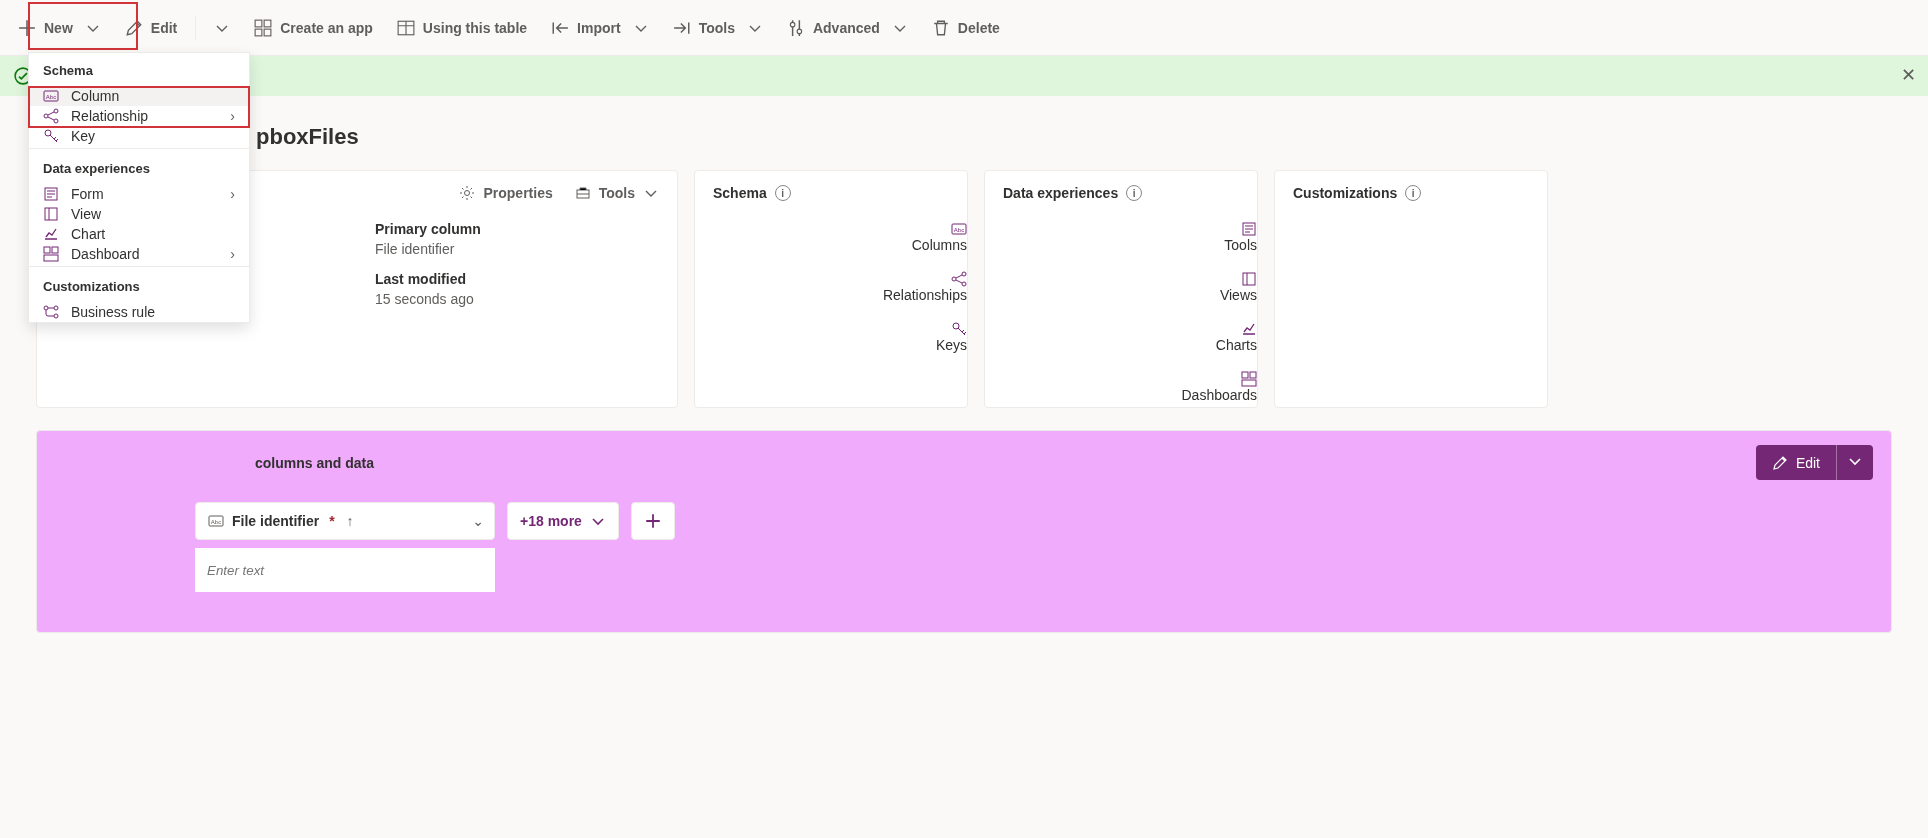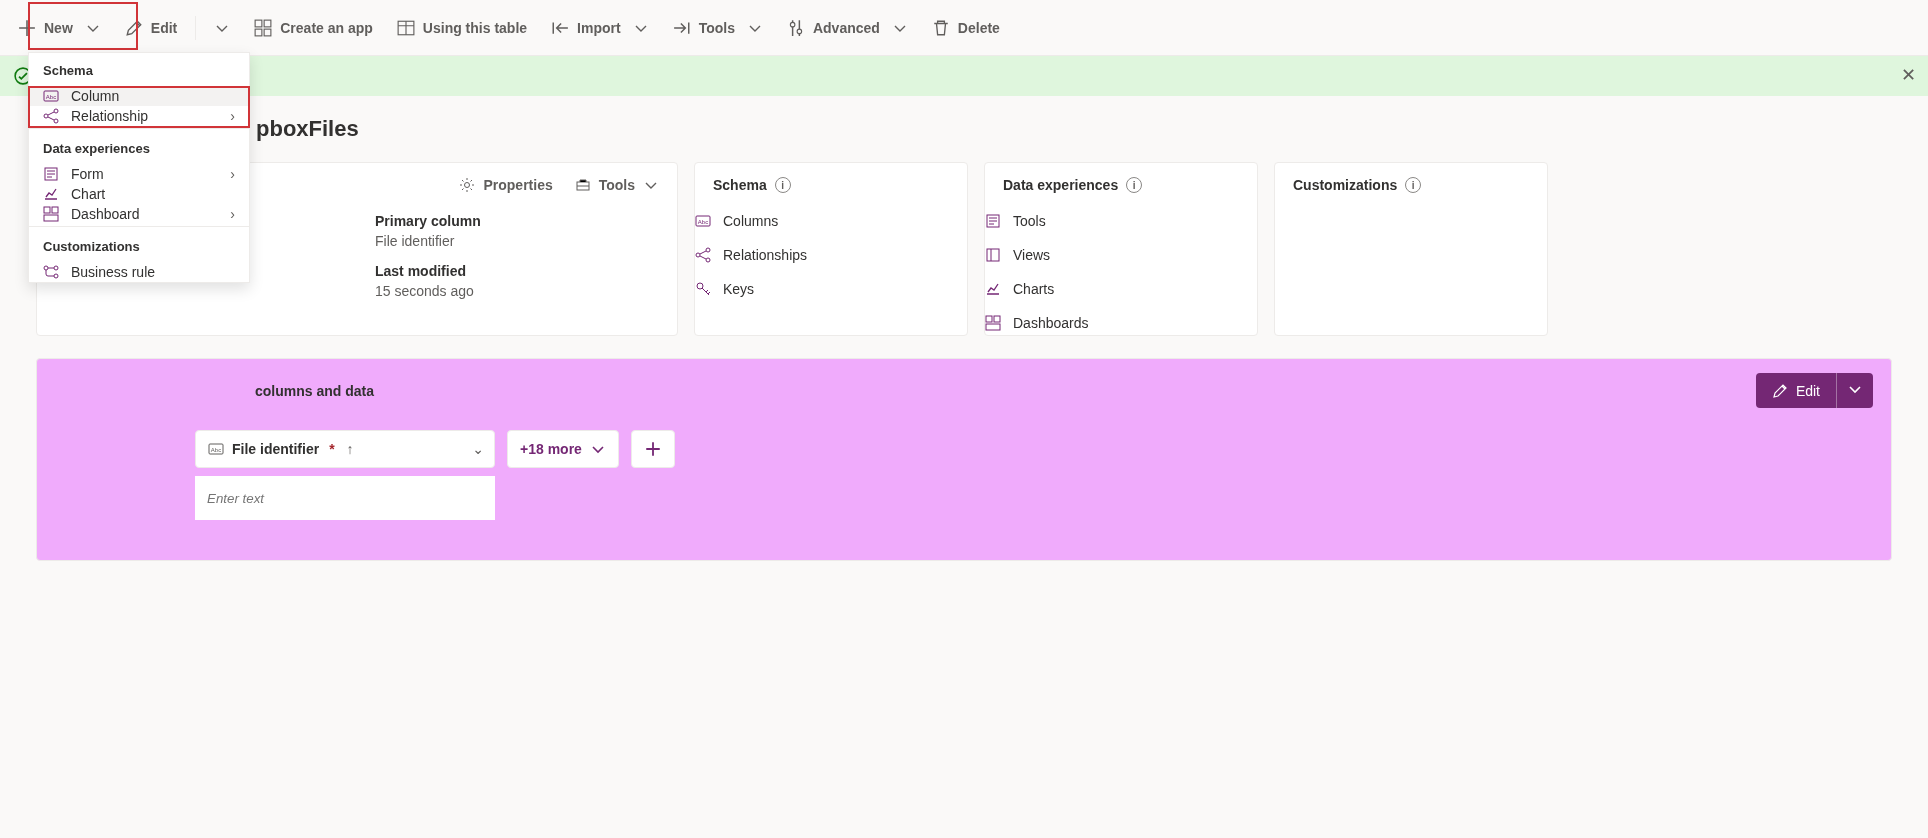--- a/index.html
+++ b/index.html
@@ -78,21 +78,21 @@
   .dd-item .sub-chev { position:absolute; right:14px; color:#605e5c; }
   .dd-sep { height:1px; background:#edebe9; margin:2px 0;}
   .column-highlight {
     border: 2px solid #d13438;
     position: absolute;
     top: 0px; left: -1px;
     right:-1px; height: 42px;
     pointer-events: none;
   }
   .page {
-    padding: 20px 36px 36px 36px;
+    padding: 28px 36px 36px 36px;
   }
   .page-title {
     font-size: 22px;
     font-weight: 600;
     margin-bottom: 20px;
     color:#323130;
     padding-left: 220px;
   }
   .cards-row {
     display: flex;
@@ -123,22 +123,22 @@
     padding-left: 320px;
   }
   .prop-lbl { font-weight:600; color:#323130; margin-top: 6px;}
   .prop-val { color:#605e5c; margin-top:4px;}
   .link-list {
     display:flex; flex-direction:column;
     gap: 18px;
     padding: 6px 0 4px 0;
   }
   .link-item {
-    display:flex; align-items:flex-end; gap:12px;
-    color:#323130; cursor:pointer;
+    display:flex; align-items:flex-end; 
+    color:#323130; cursor:pointer;flex-direction:column;
   }
   .info-round {
     width:16px; height:16px; border:1px solid #8a8886; border-radius:50%;
     display:inline-flex; align-items:center; justify-content:center;
     font-size:10px; color:#605e5c;
   }
   .tool-link {
     display:inline-flex; align-items:flex-end; gap:8px; color:#605e5c;
     cursor:pointer;
   }
@@ -295,29 +295,43 @@
   <div class="dd-item">
     <svg class="icon purple" viewBox="0 0 16 16">
         <circle cx="3" cy="8" r="2" stroke="currentColor" fill="none"></circle>
         <circle cx="13" cy="3" r="2" stroke="currentColor" fill="none"></circle>
         <circle cx="13" cy="13" r="2" stroke="currentColor" fill="none"></circle>
         <path d="M5 7l6-3M5 9l6 3" stroke="currentColor"></path>
       </svg>
     <span>Relationship</span>
     <span class="sub-chev">›</span>
   </div>
+  <div class="dd-item">
+    <svg class="icon purple" viewBox="0 0 16 16">
+        <circle cx="5" cy="5" r="3" stroke="currentColor" fill="none"></circle>
+        <path d="M7 7l7 7M11 11l2-2M13 13l2-2" stroke="currentColor" fill="none"></path>
+      </svg>
+    <span>Key</span>
+  </div>
   <div class="dd-sep"></div>
   <div class="dd-header">Data experiences</div>
   <div class="dd-item">
     <svg class="icon purple" viewBox="0 0 16 16">
         <rect x="2" y="2" width="12" height="12" stroke="currentColor" fill="none"></rect>
         <path d="M4 5h8M4 8h8M4 11h5" stroke="currentColor"></path>
       </svg>
     <span>Form</span>
     <span class="sub-chev">›</span>
+  </div>
+  <div class="dd-item">
+    <svg class="icon purple" viewBox="0 0 16 16">
+        <rect x="2" y="2" width="12" height="12" stroke="currentColor" fill="none"></rect>
+        <path d="M6 2v12" stroke="currentColor"></path>
+      </svg>
+    <span>View</span>
   </div>
   <div class="dd-item">
     <svg class="icon purple" viewBox="0 0 16 16">
         <path d="M2 13h12M3 11l3-4 3 2 4-6" stroke="currentColor" fill="none" stroke-width="1.3"></path>
       </svg>
     <span>Chart</span>
   </div>
   <div class="dd-item">
     <svg class="icon purple" viewBox="0 0 16 16">
         <rect x="1" y="1" width="6" height="6" stroke="currentColor" fill="none"></rect>

